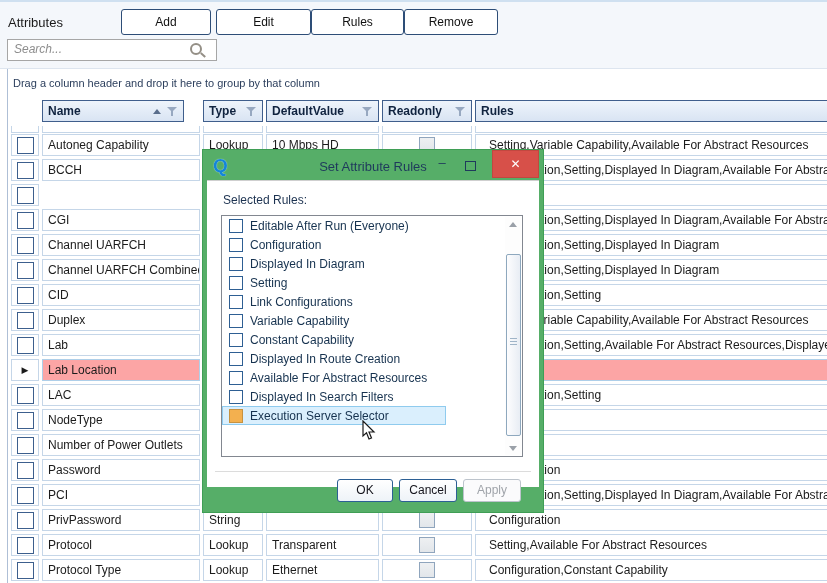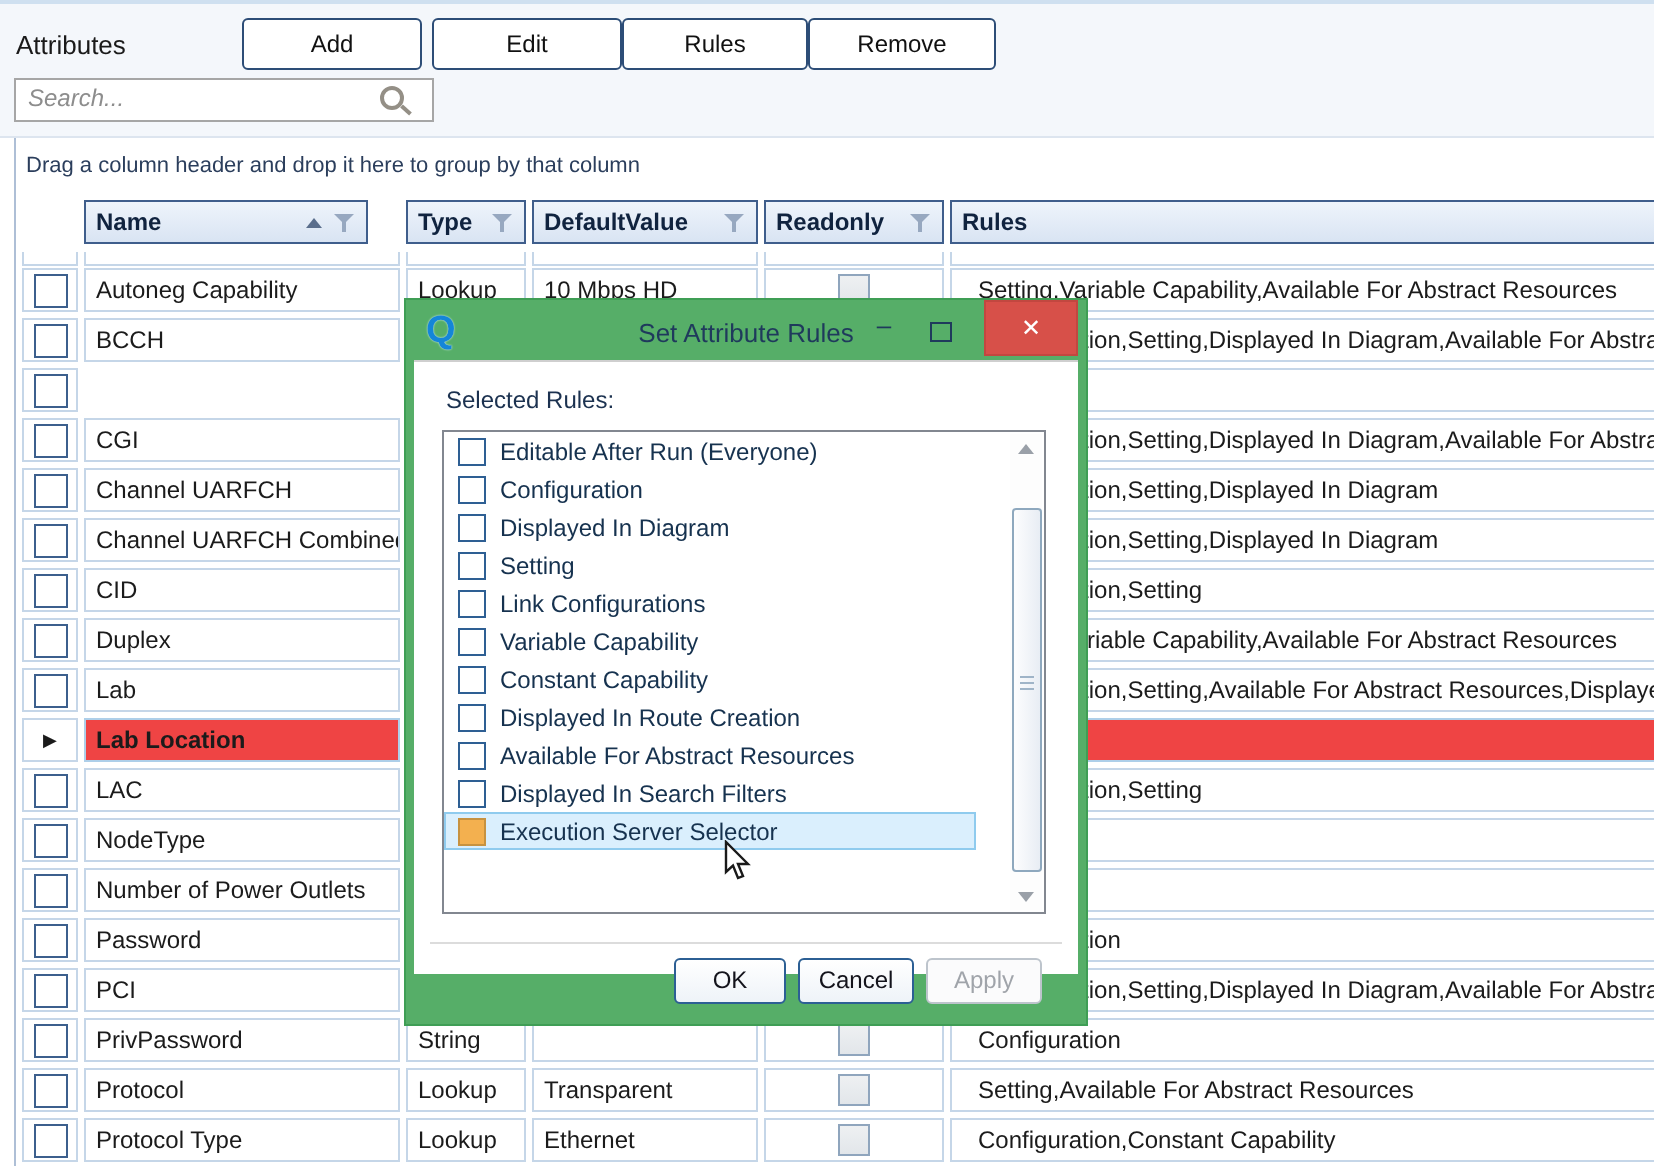--- a/index.html
+++ b/index.html
@@ -42,42 +42,42 @@
      line-height:20px;padding:0 5px;overflow:hidden;white-space:nowrap;font-size:12px;color:#1b1b1b;}
   .c.rh{left:3px;width:28px;padding:0;display:flex;align-items:center;justify-content:center;border-color:#c5d6e8;background:#fff;}
   .c.name{left:34px;width:158px;}
   .c.type{left:195px;width:60px;}
   .c.dv{left:258px;width:113px;}
   .c.ro{left:374px;width:90px;display:flex;align-items:center;justify-content:center;padding:0;}
   .c.rules{left:467px;width:353px;border-right:none;padding-left:13px;}
   .rowchk{width:15px;height:15px;border:1px solid #3c5f8d;background:#fff;display:block;}
   .rowarrow{display:none;color:#1a1a1a;font-size:9px;line-height:1;}
   .rochk{width:14px;height:14px;border:1px solid #8fa5bd;background:linear-gradient(#eef0f2,#e2e6ea);display:block;}
-  .grow.sel .c:not(.rh){background:#ef4444;border-color:#aecfe9;font-weight:bold;} .grow.sel .rowarrow{display:block;}
+  .grow.sel .c:not(.rh){background:#fca5a5;border-color:#aecfe9;} .grow.sel .rowarrow{display:block;}
 
   
   .dialog{position:absolute;left:203px;top:150px;width:340px;height:362px;box-sizing:border-box;
           border:4px solid #56ae68;outline:1px solid #3f9e55;background:#56ae68;z-index:10;}
   .dtitlebar{position:relative;height:26px;background:#56ae68;}
   .dlogo{position:absolute;left:6px;top:1px;font-size:19px;font-weight:bold;color:#1486d8;
          text-shadow:0 0 1px #e8f5ff;}
   .dtitle{position:absolute;left:0;right:0;top:5px;text-align:center;font-size:13px;color:#1f3a5c;}
   .wbtn{position:absolute;top:0;height:24px;text-align:center;color:#1f3a5c;cursor:default;}
   .wmin{right:86px;width:22px;font-size:13px;line-height:18px;}
   .wmax{right:58px;width:22px;line-height:24px;}
   .wmaxbox{display:inline-block;width:9px;height:8px;border:1px solid #1f3a5c;margin-top:7px;}
   .wclose{right:0px;top:-4px;width:45px;height:26px;background:#d75049;border:1px solid #c24740;
           color:#fff;font-size:12px;line-height:26px;font-weight:bold;}
   .dcontent{position:relative;height:306px;background:#fff;border-top:1px solid #cfcfcf;}
   .selrules{position:absolute;left:16px;top:12px;color:#1c3250;font-size:12px;}
   .listbox{position:absolute;left:14px;top:34px;width:302px;height:242px;border:1px solid #828790;background:#fff;box-sizing:border-box;}
   .litem{position:relative;height:19px;display:flex;align-items:center;padding-left:6px;border:1px solid transparent;box-sizing:border-box;}
   .lchk{width:12px;height:12px;border:1px solid #2e5f93;background:#fff;margin-right:7px;flex:none;}
   .llabel{font-size:12px;color:#16324f;white-space:nowrap;}
-  .litem.hl{background:#daeffd;border-color:#8fcbee;width:266px;}
+  .litem.hl{background:#daeffd;border-color:#8fcbee;width:224px;}
   .litem.hl .lchk{background:#f3b04f;border-color:#c79240;}
   .lscroll{position:absolute;right:1px;top:1px;width:16px;height:238px;background:#fdfdfd;}
   .sarrow-up{position:absolute;left:4px;top:5px;width:0;height:0;border-left:4px solid transparent;border-right:4px solid transparent;border-bottom:5px solid #9aa0a8;}
   .sarrow-dn{position:absolute;left:4px;bottom:4px;width:0;height:0;border-left:4px solid transparent;border-right:4px solid transparent;border-top:5px solid #9aa0a8;}
   .sthumb{position:absolute;left:1px;top:37px;width:13px;height:180px;border:1px solid #8ea8be;border-radius:2px;
           background:linear-gradient(90deg,#fdfdfe,#e8edf4);}
   .sthumb:after{content:"";position:absolute;left:3px;top:86px;width:7px;height:1px;background:#9fb4c8;
           box-shadow:0 3px 0 #9fb4c8,0 -3px 0 #9fb4c8;}
   .dsep{position:absolute;left:8px;top:290px;width:316px;height:1px;background:#dcdcdc;}
   .dbtn{position:absolute;top:298px;height:23px;box-sizing:border-box;border:1px solid #2c5f94;border-radius:3px;

